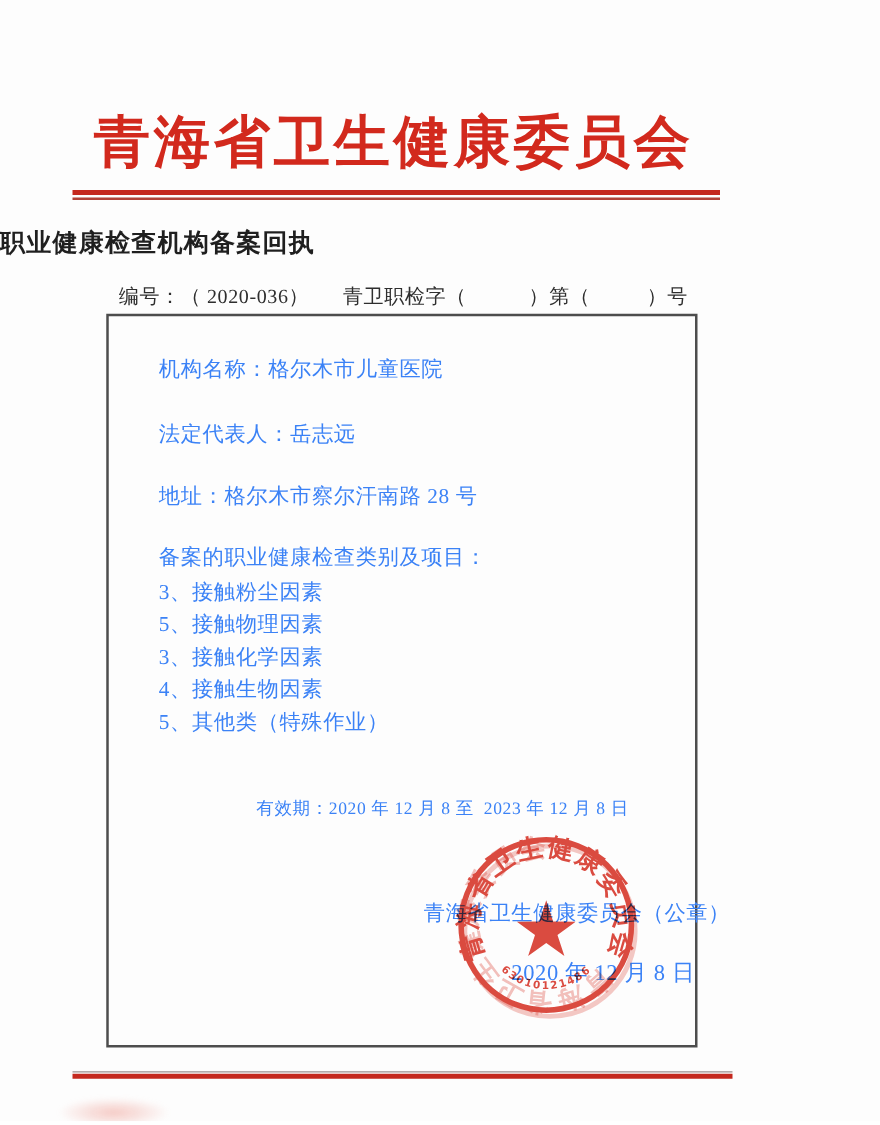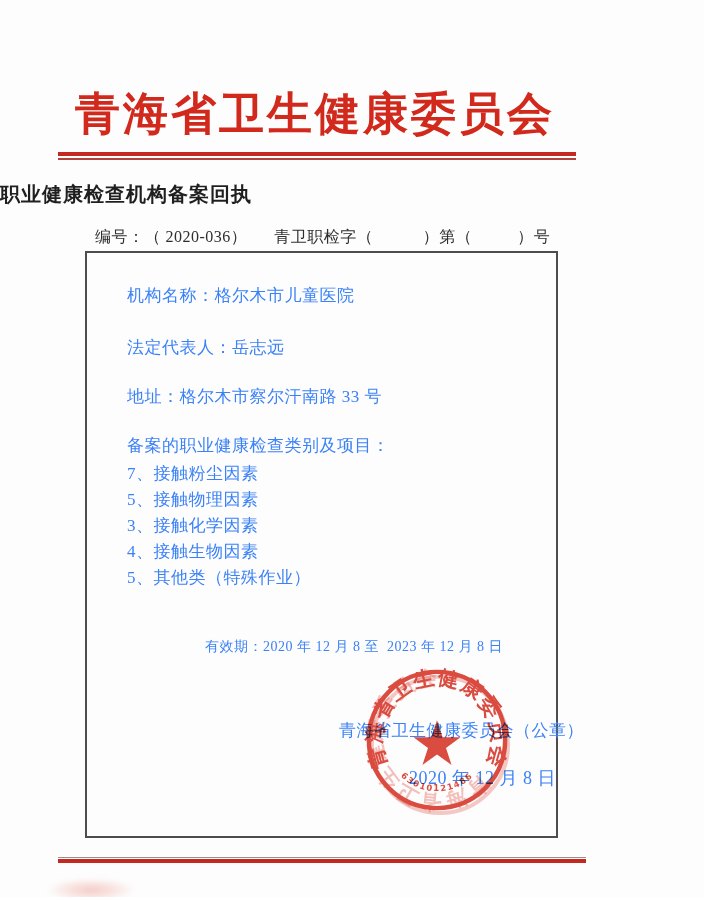--- a/index.html
+++ b/index.html
@@ -75,23 +75,23 @@
   </div>
 
   <div class="doc-title">职业健康检查机构备案回执</div>
 
   <div class="number-line">编号：（ 2020-036）      青卫职检字（           ）第（          ）号</div>
 
   <div class="form-box"></div>
 
   <div class="fline l-org">机构名称：格尔木市儿童医院</div>
   <div class="fline l-rep">法定代表人：岳志远</div>
-  <div class="fline l-addr">地址：格尔木市察尔汗南路 33 号</div>
+  <div class="fline l-addr">地址：格尔木市察尔汗南路 28 号</div>
   <div class="fline l-cathead">备案的职业健康检查类别及项目：</div>
-  <div class="fline l-cat0">7、接触粉尘因素</div>
+  <div class="fline l-cat0">3、接触粉尘因素</div>
   <div class="fline l-cat1">5、接触物理因素</div>
   <div class="fline l-cat2">3、接触化学因素</div>
   <div class="fline l-cat3">4、接触生物因素</div>
   <div class="fline l-cat4">5、其他类（特殊作业）</div>
   <div class="fline l-valid">有效期：2020 年 12 月 8 至  2023 年 12 月 8 日</div>
   <div class="fline l-issuer">青海省卫生健康委员会（公章）</div>
   <div class="fline l-date">2020 年 12 月 8 日</div>
 
   <svg class="seal" viewBox="0 0 160 160" aria-hidden="true">
     <defs>

